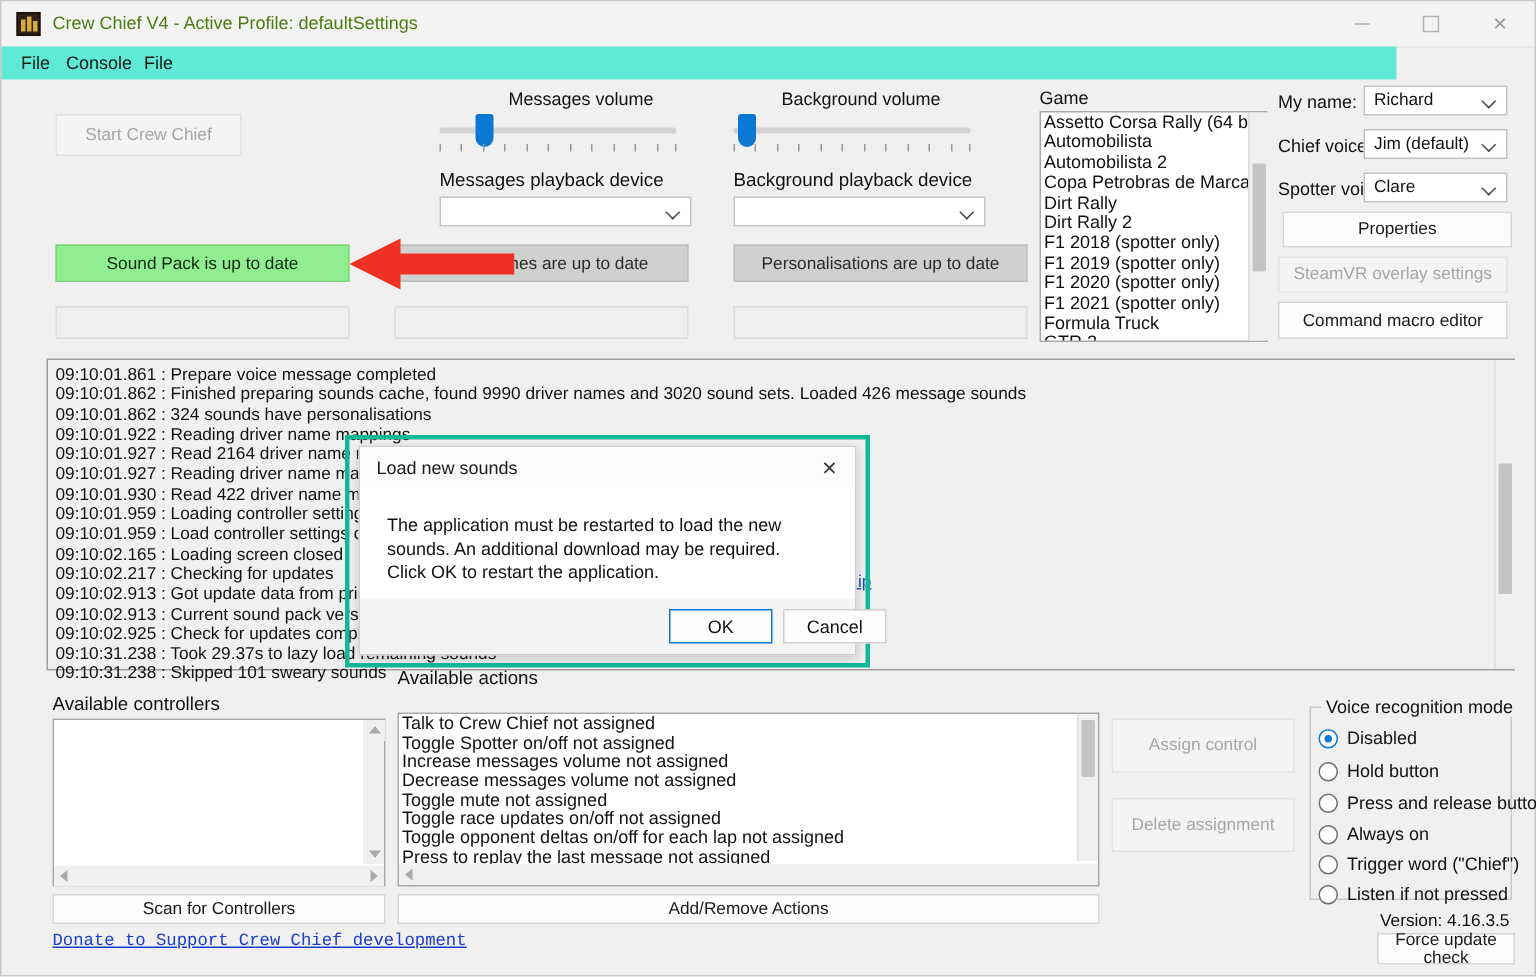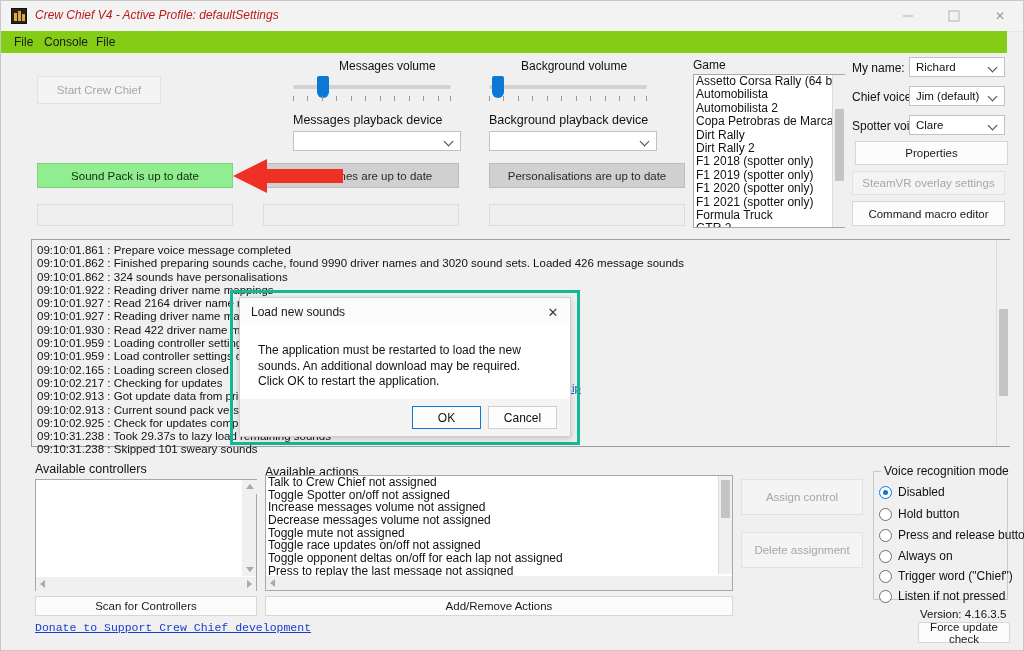--- a/index.html
+++ b/index.html
@@ -14,31 +14,31 @@
 
   
   .titlebar{position:absolute;left:0;top:0;width:1022px;height:30px;
             background:#f3f3f3;border-bottom:1px solid #e6e6e6;}
   .tb-icon{position:absolute;left:10px;top:7px;width:16px;height:16px;
            background:#2b2118;border:1px solid #171008;box-sizing:border-box;}
   .tb-icon i{position:absolute;display:block;background:#d8a93c;}
   .tb-icon i.a{left:2px;top:4px;width:3px;height:8px;}
   .tb-icon i.b{left:6px;top:2px;width:3px;height:10px;}
   .tb-icon i.c{left:10px;top:5px;width:3px;height:7px;}
-  .tb-title{position:absolute;left:34px;top:7px;font-size:12px;color:#b91c1c;
-            white-space:nowrap;font-style:italic;}
+  .tb-title{position:absolute;left:34px;top:7px;font-size:12px;color:#4d7c0f;
+            white-space:nowrap;}
   .wbtn{position:absolute;top:0;width:46px;height:30px;cursor:default;}
   .wbtn span{position:absolute;left:50%;top:50%;transform:translate(-50%,-50%);
              font-size:12px;color:#9a9a9a;line-height:1;}
   .wbtn.min{right:92px;} .wbtn.max{right:46px;} .wbtn.close{right:0;}
   .wbtn .sq{display:block;width:9px;height:9px;border:1px solid #b4b4b4;}
   .wbtn .dash{display:block;width:10px;height:1px;background:#b0b0b0;}
 
   
-  .menubar{position:absolute;left:0;top:30px;width:1006px;height:22px;background:#84cc16;}
+  .menubar{position:absolute;left:0;top:30px;width:930px;height:22px;background:#5eead4;}
   .menubar .mi{position:absolute;top:3px;font-size:12px;color:#1a1a1a;padding:1px 5px;}
 
   
   .lbl{position:absolute;font-size:12px;color:#111;white-space:nowrap;}
   .btn{position:absolute;box-sizing:border-box;background:#fcfcfc;
        border:1px solid #d6d6d6;font-size:11.5px;color:#1a1a1a;
        display:flex;align-items:center;justify-content:center;text-align:center;}
   .btn.grey{background:#d0d0d0;border:1px solid #bdbdbd;color:#2a2a2a;}
   .btn.dim{background:#f4f4f4;border:1px solid #e2e2e2;color:#a6a6a6;}
   .btn.green{background:#90ee90;border:1px solid #7bd47b;color:#0f2a0f;}
@@ -102,21 +102,21 @@
   #dlg-title{position:absolute;left:0;top:0;width:330px;height:27px;background:#fbfbfb;}
   #dlg-title .t{position:absolute;left:11px;top:7px;font-size:12px;color:#1a1a1a;}
   #dlg-close{position:absolute;right:0;top:0;width:34px;height:27px;}
   #dlg-close span{position:absolute;left:50%;top:50%;transform:translate(-50%,-50%);
                   font-size:13px;color:#3a3a3a;}
   #dlg-body{position:absolute;left:0;top:27px;width:330px;height:74px;background:#fff;}
   #dlg-msg{position:absolute;left:18px;top:18px;width:290px;font-size:12px;color:#111;line-height:15.5px;}
   #dlg-foot{position:absolute;left:0;top:101px;width:330px;height:37px;background:#f4f4f4;}
   .dbtn{position:absolute;top:7px;width:69px;height:23px;box-sizing:border-box;
         background:#fdfdfd;border:1px solid #cfcfcf;font-size:12px;color:#111;
-        display:flex;align-items:center;justify-content:center;}
+        display:flex;align-items:center;justify-content:center;margin-left:34px;}
   .dbtn.primary{border:1.3px solid #0a78d4;}
 </style>
 </head>
 <body>
 
 <div id="app">
 
   <div class="titlebar">
     <div class="tb-icon">
         <i class="a"></i>
@@ -278,21 +278,21 @@
   <div style="position:absolute;left:241px;top:479px;width:14px;height:96px;background:#f0f0f0;">
     <div style="position:absolute;left:4px;top:4px;width:0;height:0;border-left:4px solid transparent;border-right:4px solid transparent;border-bottom:5px solid #a9a9a9;"></div>
     <div style="position:absolute;left:4px;bottom:4px;width:0;height:0;border-left:4px solid transparent;border-right:4px solid transparent;border-top:5px solid #a9a9a9;"></div>
   </div>
   <div class="hsb" style="left:35px;top:576px;width:220px;">
     <div class="arr l"></div>
     <div class="arr r"></div>
   </div>
   <div class="btn" style="left:34px;top:595px;width:222px;height:20px;">Scan for Controllers</div>
 
-  <div class="lbl" style="left:264px;top:464px;font-size:12.5px;text-align:center;">Available actions</div>
+  <div class="lbl" style="left:264px;top:444px;font-size:12.5px;text-align:center;">Available actions</div>
   <div class="listbox" style="left:264px;top:474px;width:468px;height:116px;" id="actionlist">
       <div class="row" style="line-height: 12.7px; height: 12.7px;">Talk to Crew Chief not assigned</div>
       <div class="row" style="line-height: 12.7px; height: 12.7px;">Toggle Spotter on/off not assigned</div>
       <div class="row" style="line-height: 12.7px; height: 12.7px;">Increase messages volume not assigned</div>
       <div class="row" style="line-height: 12.7px; height: 12.7px;">Decrease messages volume not assigned</div>
       <div class="row" style="line-height: 12.7px; height: 12.7px;">Toggle mute not assigned</div>
       <div class="row" style="line-height: 12.7px; height: 12.7px;">Toggle race updates on/off not assigned</div>
       <div class="row" style="line-height: 12.7px; height: 12.7px;">Toggle opponent deltas on/off for each lap not assigned</div>
       <div class="row" style="line-height: 12.7px; height: 12.7px;">Press to replay the last message not assigned</div>
       <div class="row" style="line-height: 12.7px; height: 12.7px;">Print track and position info not assigned</div>

